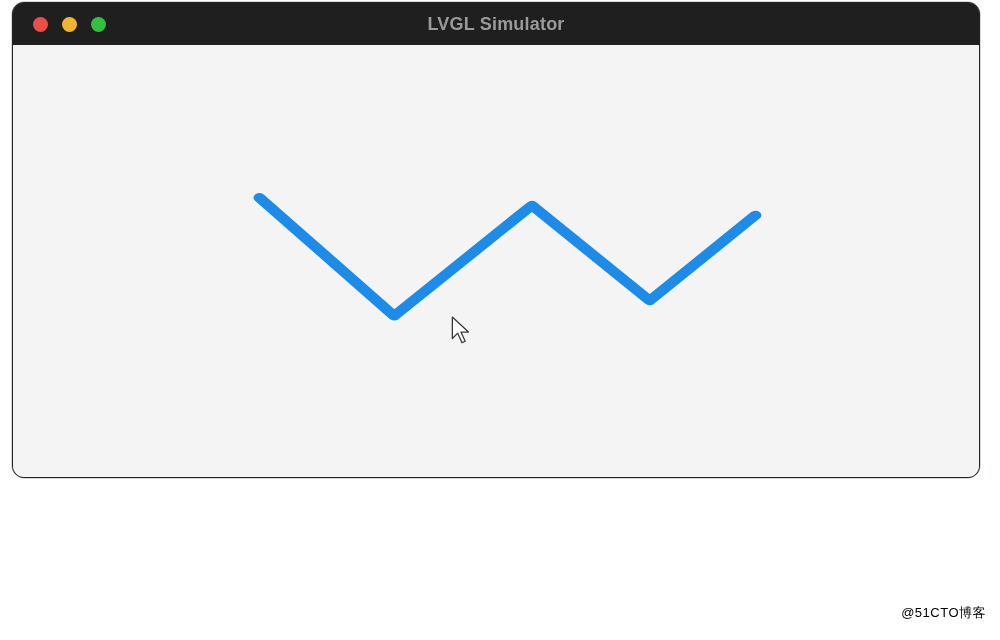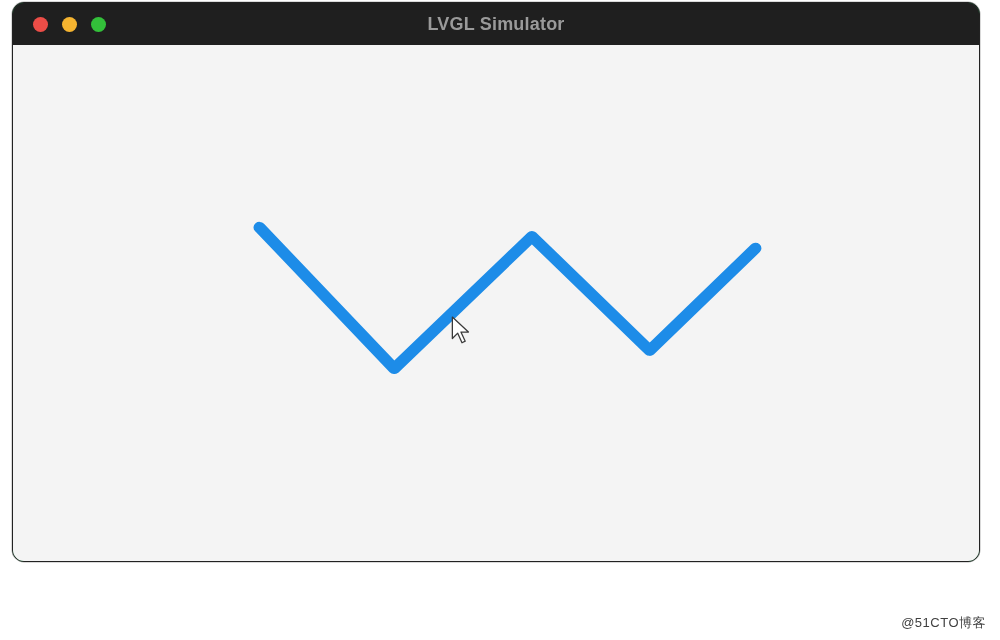--- a/index.html
+++ b/index.html
@@ -15,21 +15,21 @@
       height: 640px;
       position: relative;
       overflow: hidden;
     }
     
     .window {
       position: absolute;
       top: 2px;
       left: 12px;
       width: 968px;
-      height: 560px;
+      height: 476px;
       background: #15803d;
       border: 1px solid #222;
       border-radius: 12px;
       overflow: hidden;
       box-shadow: 0 0 0 0.5px rgba(0,0,0,0.3);
     }
     
     .titlebar {
       height: 42px;
       background: #1f1f1f;
@@ -92,23 +92,23 @@
       position: absolute;
       top: 271px;
       left: 438px;
       width: 22px;
       height: 30px;
       pointer-events: none;
     }
     
     .watermark {
       position: absolute;
-      bottom: 8px;
+      bottom: 18px;
       right: 14px;
-      color: #404040;
+      color: #000000;
       font-size: 13px;
       letter-spacing: 0.5px;
     }
   </style>
 </head>
 <body>
 
 <div class="window">
   <div class="titlebar">
     <div class="traffic-lights">

